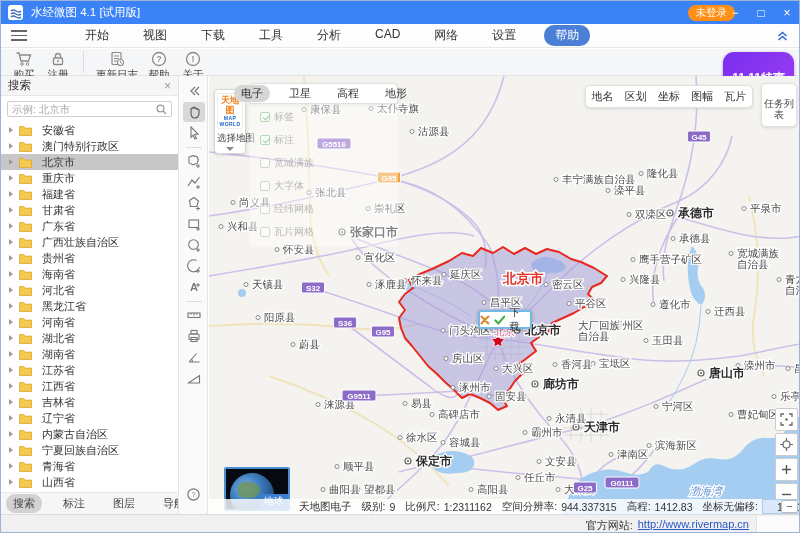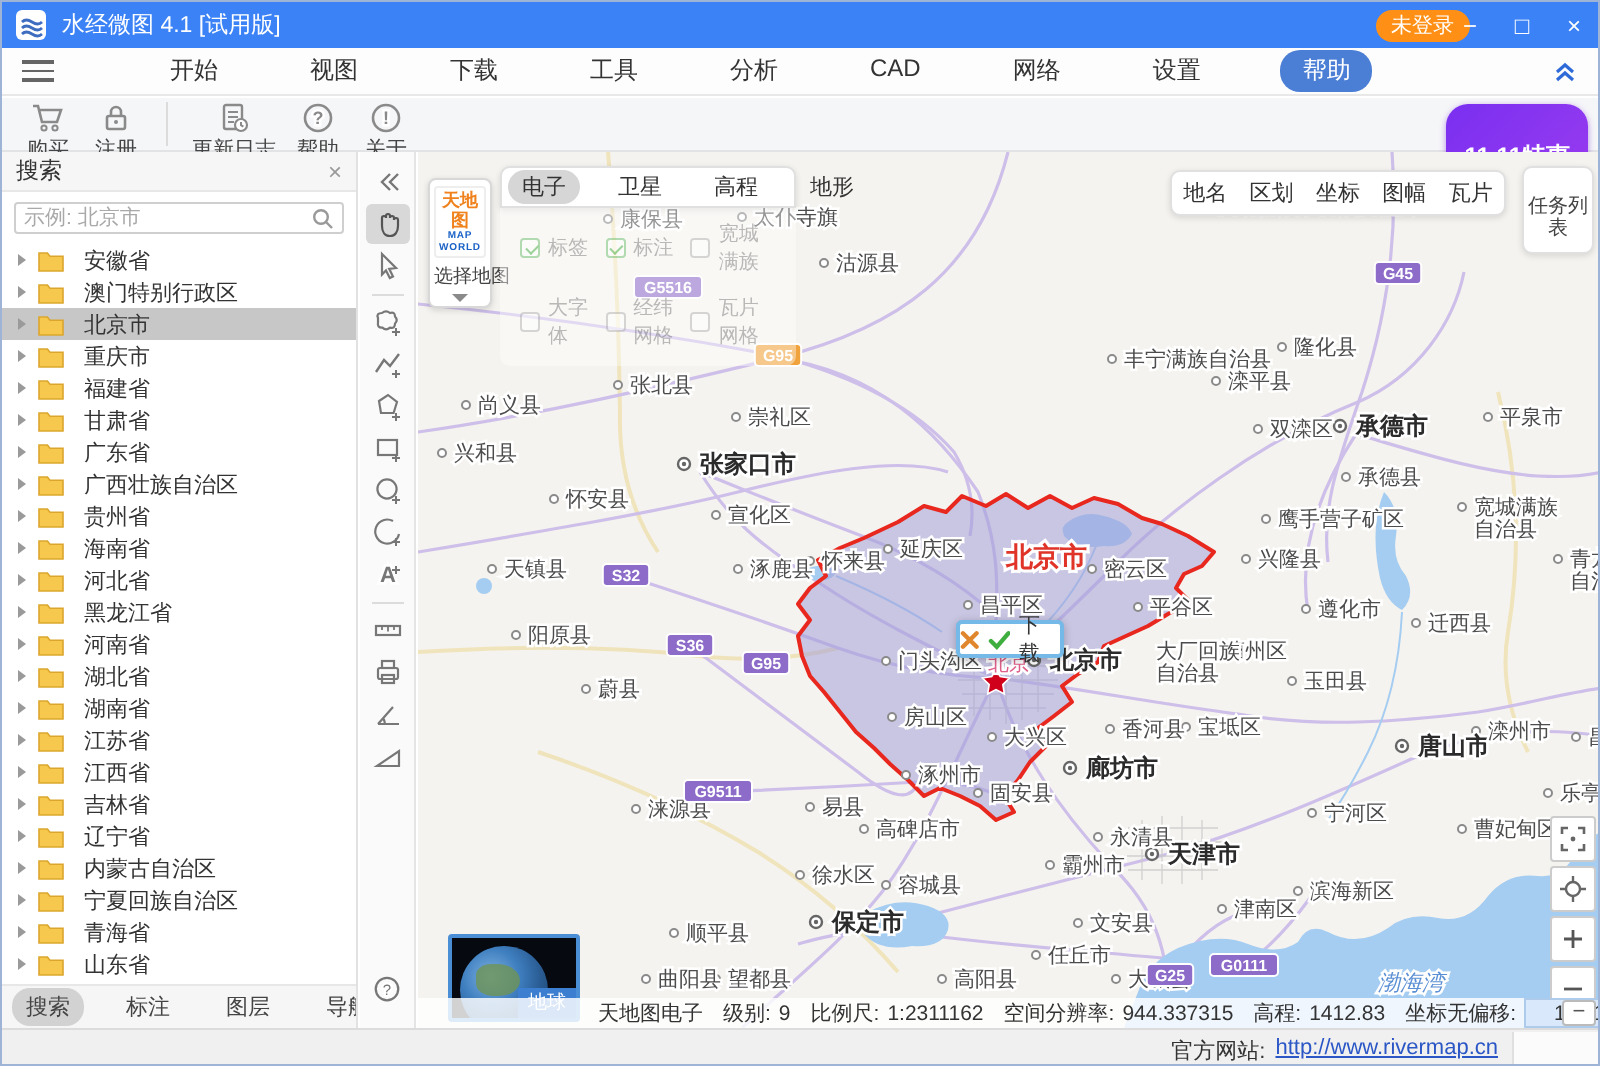--- a/index.html
+++ b/index.html
@@ -13,21 +13,21 @@
   .app-icon svg { position:absolute; left:1.5px; top:1.5px; }
   .titlebar .title { color:#fff; font-size:11.5px; margin-left:8px; }
   .login-badge { position:absolute; right:64px; top:4px; background:#ff9015; color:#fff; font-size:10.5px; padding:1px 8px; border-radius:8px; }
   .winbtns { position:absolute; right:6px; top:0; height:23px; display:flex; align-items:center; gap:14px; color:#fff; font-size:12px; }
   .winbtn { cursor:default; width:12px; text-align:center; }
 
   
   .menubar { position:absolute; left:0; top:23px; width:100%; height:24px; background:#fdfdfd; border-bottom:1px solid #e8e8e8; display:flex; align-items:center; }
   .hamburger { width:16px; margin-left:10px; display:flex; flex-direction:column; gap:3px; }
   .hamburger i { display:block; height:1.6px; background:#666; }
-  .menu-items { display:flex; gap:34px; margin-left:52px; }
+  .menu-items { display:flex; gap:22px; margin-left:52px; }
   .menu-item { color:#333; font-size:12px; padding:2px 6px; border-radius:10px; white-space:nowrap; }
   .menu-item.active { background:#4b7fd6; color:#fff; padding:2px 11px; }
   .collapse-chevron { position:absolute; right:10px; top:5px; }
 
   
   .ribbon { position:absolute; left:0; top:48px; width:100%; height:27px; background:#f5f6f8; border-bottom:1px solid #e2e3e5; }
   .ribbon-btns { display:flex; align-items:flex-start; height:100%; padding-left:6px; }
   .ribbon-btn { display:flex; flex-direction:column; align-items:center; justify-content:flex-start; min-width:34px; padding:1px 4px; }
   .ribbon-btn svg { display:block; }
   .ribbon-btn .lbl { font-size:10.5px; color:#444; margin-top:0px; white-space:nowrap; }
@@ -65,24 +65,24 @@
   .map svg.base { position:absolute; left:0; top:0; }
 
   .provider-box { position:absolute; left:5px; top:13px; width:32px; background:#fff; border:1px solid #d8d8d8; border-radius:4px; box-shadow:0 1px 3px rgba(0,0,0,.15); padding:3px 2px 2px; text-align:center; }
   .provider-logo { background:#fff; border:1px solid #eee; border-radius:2px; padding:1px 0; }
   .provider-logo .l1 { color:#f0821e; font-weight:bold; font-size:9px; line-height:10px; }
   .provider-logo .l2 { color:#1b62c6; font-weight:bold; font-size:5px; line-height:6px; letter-spacing:.4px; }
   .provider-box .sel-map { font-size:9.5px; color:#444; margin-top:3px; white-space:nowrap; }
   .provider-box .caret { width:0;height:0;border-left:4px solid transparent;border-right:4px solid transparent;border-top:4px solid #8a8a8a; margin:2px auto 0; }
 
   .layer-panel { position:absolute; left:41px; top:7px; width:148px; border-radius:5px; }
-  .layer-tabs { background:#fff; border:1px solid #e0e0e0; border-radius:5px 5px 0 0; height:21px; display:flex; align-items:center; justify-content:space-between; box-shadow:0 1px 3px rgba(0,0,0,.12); padding:0 3px;gap:12px; }
+  .layer-tabs { background:#fff; border:1px solid #e0e0e0; border-radius:5px 5px 0 0; height:21px; display:flex; align-items:center; justify-content:center; box-shadow:0 1px 3px rgba(0,0,0,.12); padding:0 3px;gap:12px; }
   .layer-tab { font-size:11px; color:#333; padding:1px 7px; border-radius:9px; white-space:nowrap; }
   .layer-tab.active { background:#d6d6d6; }
-  .layer-drop { background:rgba(255,255,255,.55); border-radius:0 0 5px 5px; padding:6px 10px 8px; display:grid; grid-template-columns:1fr 1fr 1fr; row-gap:9px; opacity:.75; }
+  .layer-drop { background:rgba(255,255,255,.55); border-radius:0 0 5px 5px; padding:6px 10px 8px; display:grid; grid-template-columns:1fr; row-gap:9px; opacity:.75;text-align:center; }
   .opt { display:flex; align-items:center; gap:4px; font-size:10px; color:#888; opacity:.75; }
   .cb { width:10px; height:10px; border:1px solid #bbb; border-radius:2px; background:#fff; position:relative; flex:none;}
   .cb.on { border-color:#7cc47c; }
   .cb.on:after { content:""; position:absolute; left:1.5px; top:2px; width:5px; height:2.5px; border-left:1.6px solid #57b857; border-bottom:1.6px solid #57b857; transform:rotate(-45deg); }
 
   .right-bar { position:absolute; left:376px; top:9px; width:168px; height:23px; background:#fff; border:1px solid #e0e0e0; border-radius:5px; box-shadow:0 1px 3px rgba(0,0,0,.12); display:flex; align-items:center; justify-content:space-around; }
   .rb { font-size:11px; color:#333; white-space:nowrap; }
   .task-box { position:absolute; left:552px; top:7px; width:36px; height:44px; background:#fff; border:1px solid #e0e0e0; border-radius:5px; box-shadow:0 1px 3px rgba(0,0,0,.12); font-size:10px; color:#444; text-align:center; padding-top:14px; line-height:11px;}
 
   .dl-popup { position:absolute; left:269px; top:234px; width:54px; height:19px; background:#fff; border:2px solid #74b9e8; border-radius:3px; box-shadow:0 1px 4px rgba(0,0,0,.25); display:flex; align-items:center; justify-content:center; gap:4px; }
@@ -379,27 +379,20 @@
               <path d="M.5 1.5 h4.2 l1.3 1.6 h6.5 v7.4 h-12 Z" fill="#f7c84e" stroke="#dca62e" stroke-width=".8"></path>
             </svg></span>
           <span class="tl">宁夏回族自治区</span>
         </div>
         <div class="tree-row">
           <span class="tw"></span>
           <span style="height: 11px; margin-right: 5px;"><svg width="13" height="11" viewBox="0 0 13 11">
               <path d="M.5 1.5 h4.2 l1.3 1.6 h6.5 v7.4 h-12 Z" fill="#f7c84e" stroke="#dca62e" stroke-width=".8"></path>
             </svg></span>
           <span class="tl">青海省</span>
-        </div>
-        <div class="tree-row">
-          <span class="tw"></span>
-          <span style="height: 11px; margin-right: 5px;"><svg width="13" height="11" viewBox="0 0 13 11">
-              <path d="M.5 1.5 h4.2 l1.3 1.6 h6.5 v7.4 h-12 Z" fill="#f7c84e" stroke="#dca62e" stroke-width=".8"></path>
-            </svg></span>
-          <span class="tl">山东省</span>
         </div>
         <div class="tree-row">
           <span class="tw"></span>
           <span style="height: 11px; margin-right: 5px;"><svg width="13" height="11" viewBox="0 0 13 11">
               <path d="M.5 1.5 h4.2 l1.3 1.6 h6.5 v7.4 h-12 Z" fill="#f7c84e" stroke="#dca62e" stroke-width=".8"></path>
             </svg></span>
           <span class="tl">山西省</span>
         </div>
       </div>
     <div class="side-tabs" id="side-tabs">

